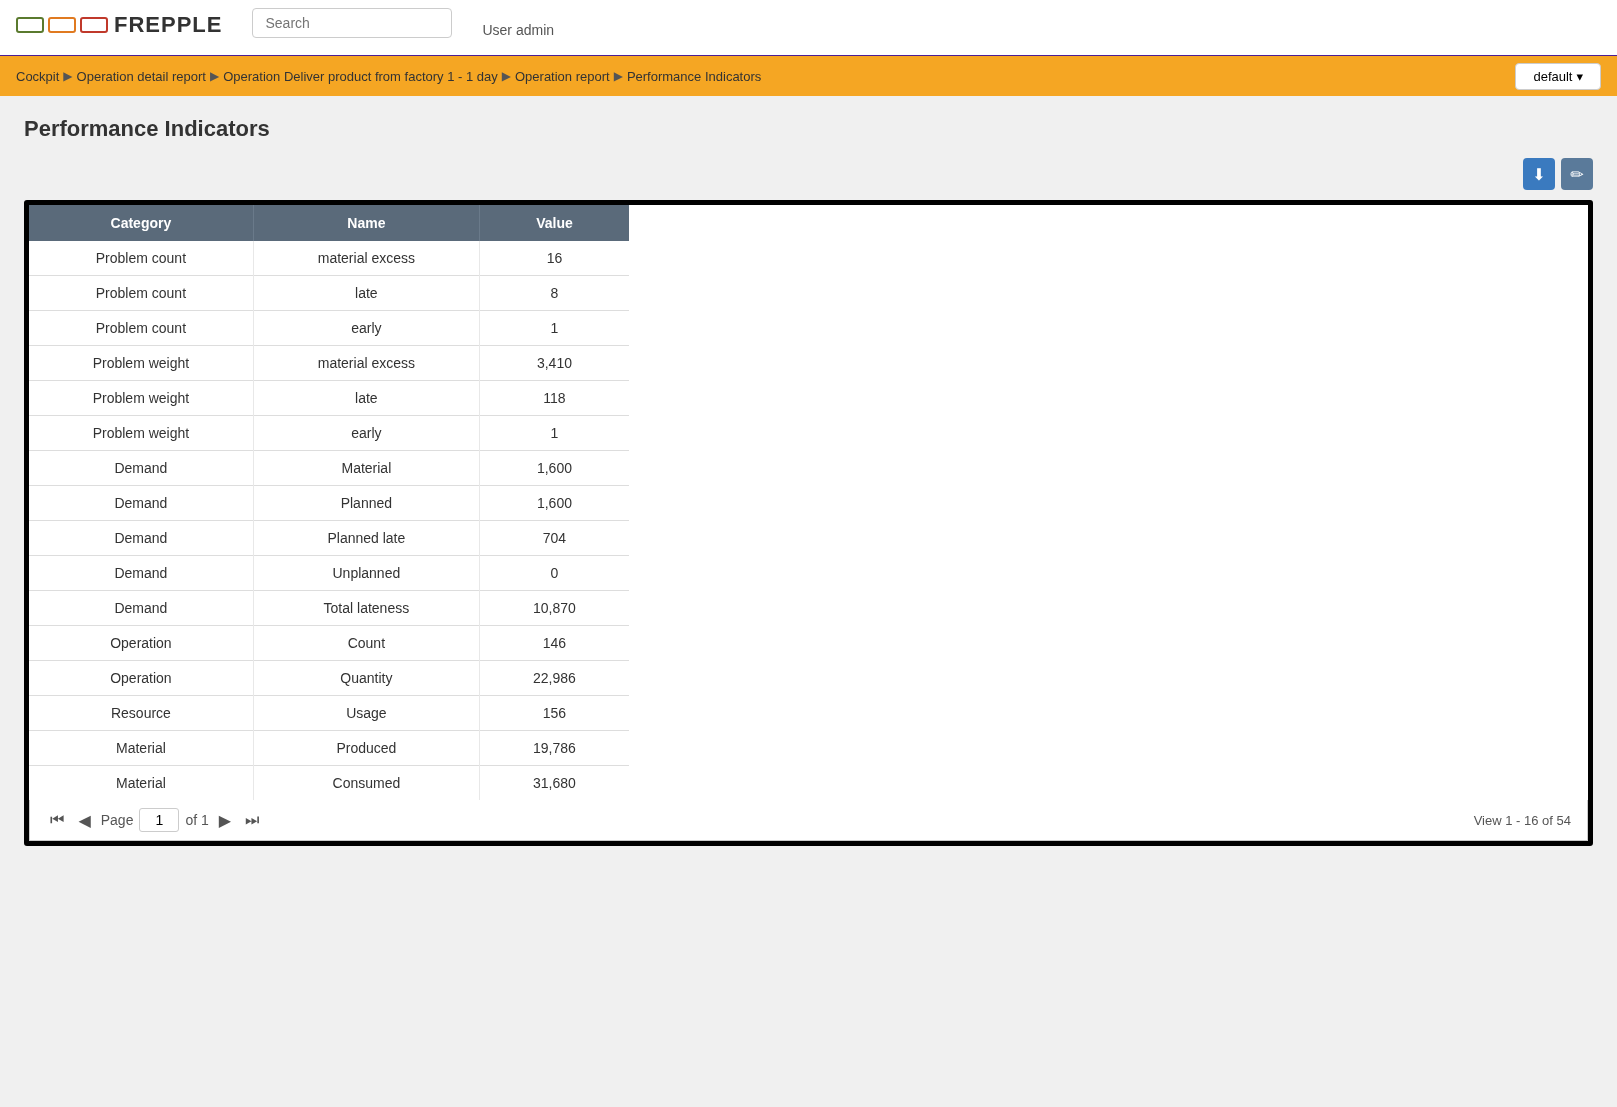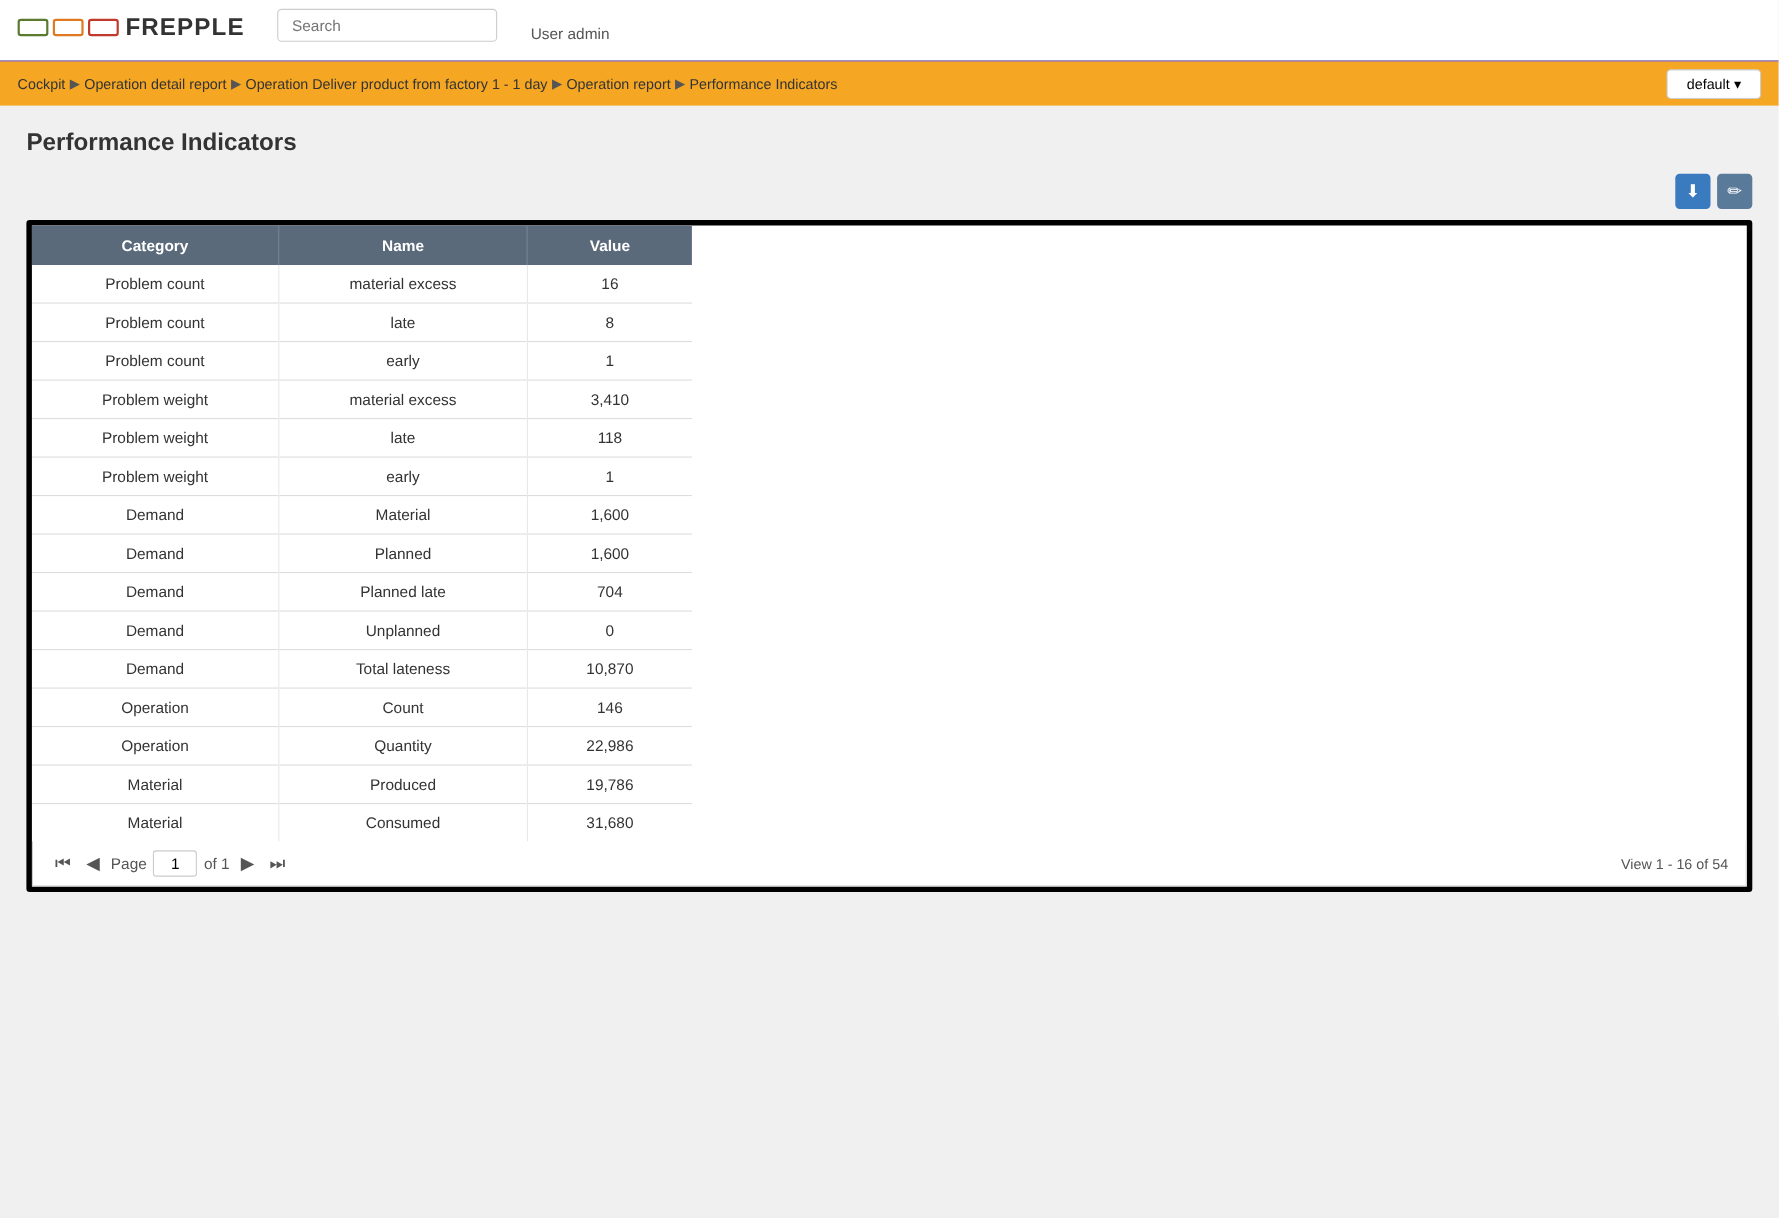--- a/index.html
+++ b/index.html
@@ -328,20 +328,25 @@
       <td>Operation</td>
       <td>Count</td>
       <td>146</td>
     </tr>
           <tr>
       <td>Operation</td>
       <td>Quantity</td>
       <td>22,986</td>
     </tr>
           <tr>
+      <td>Resource</td>
+      <td>Usage</td>
+      <td>156</td>
+    </tr>
+          <tr>
       <td>Material</td>
       <td>Produced</td>
       <td>19,786</td>
     </tr>
           <tr>
       <td>Material</td>
       <td>Consumed</td>
       <td>31,680</td>
     </tr>
         </tbody>

